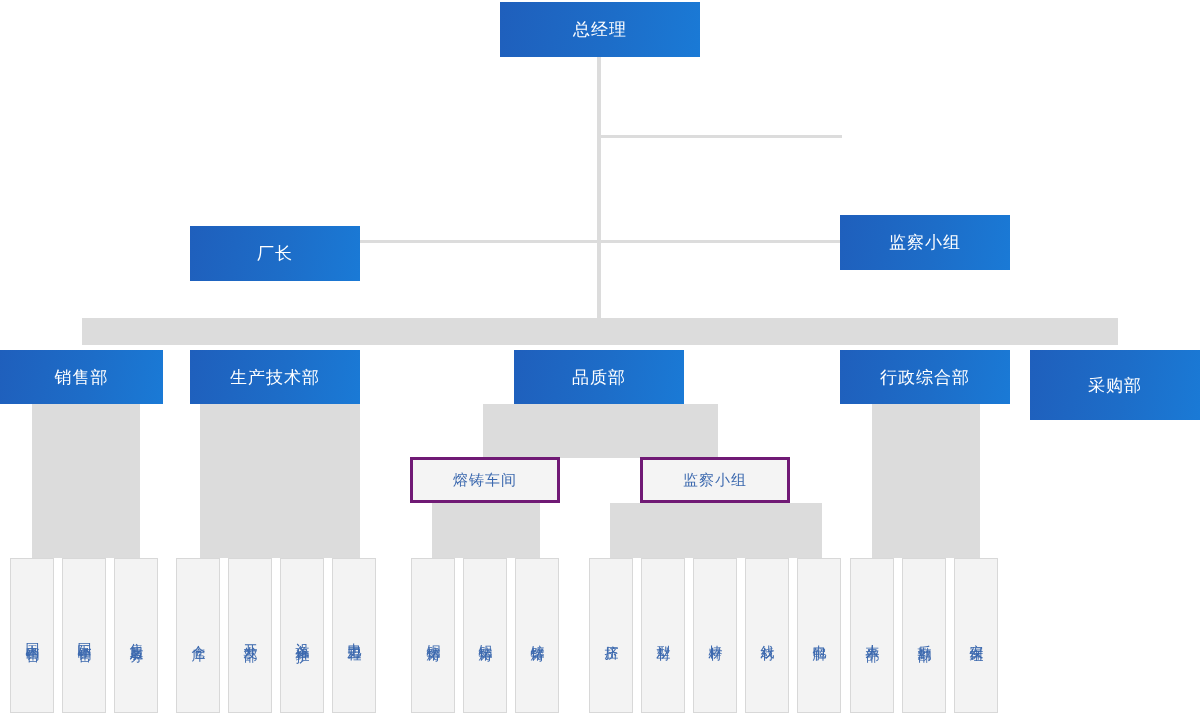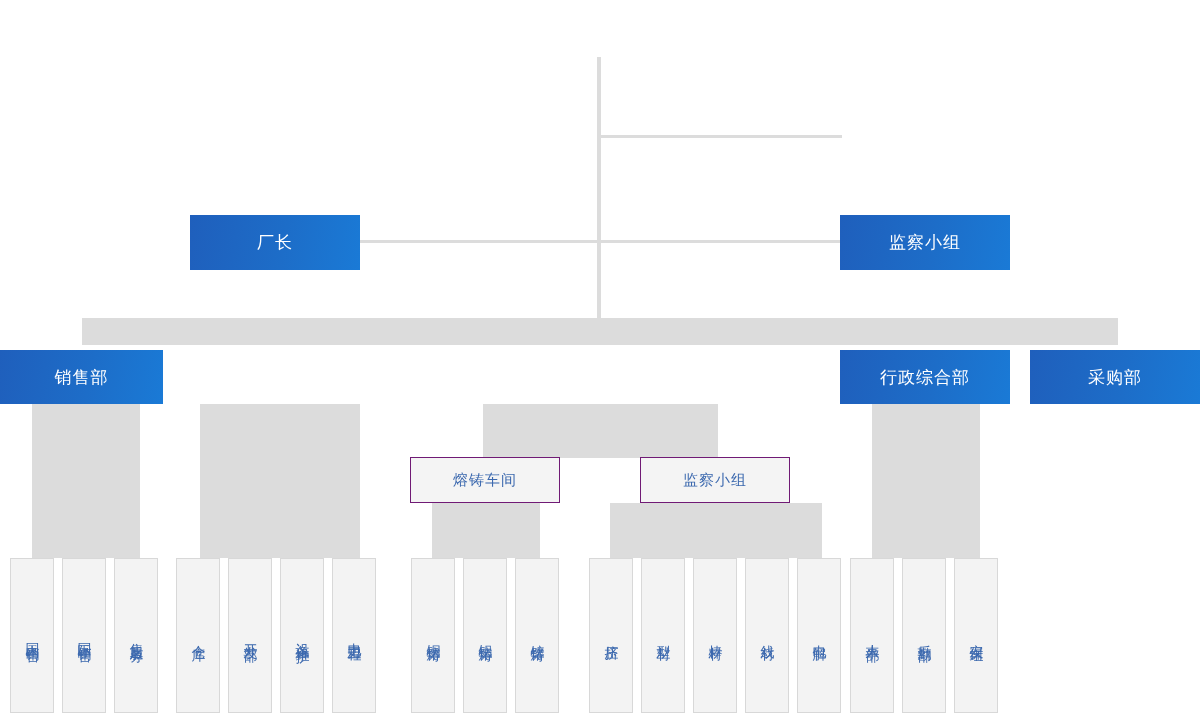--- a/index.html
+++ b/index.html
@@ -40,21 +40,21 @@
 
   .node-blue {
     background: linear-gradient(100deg, #1f5fbc 0%, #1d6dc8 55%, #1a7ad6 100%);
     color: #ffffff;
     font-size: 17px;
     letter-spacing: 1px;
   }
 
   .node-white {
     background: #f4f4f4;
-    border: 1px solid #701a75;
+    border: 3px solid #701a75;
     color: #3b68ae;
     font-size: 15px;
     letter-spacing: 1px;
   }
 
   .node-leaf {
     background: #f3f3f3;
     border: 1px solid #d8d8d8;
     color: #3b68ae;
     font-size: 14px;
@@ -74,39 +74,48 @@
 </head>
 <body>
 
 <div id="chart">
 
   <div class="conn" style="left:597px; top:57px; width:4px; height:264px;"></div>
   <div class="conn" style="left:600px; top:135px; width:242px; height:3px;"></div>
   <div class="conn" style="left:600px; top:240px; width:242px; height:3px;"></div>
   <div class="conn" style="left:358px; top:240px; width:242px; height:3px;"></div>
 
+  <div class="node node-blue" style="left:500px; top:2px; width:200px; height:55px;">
+    <span>总经理</span>
+  </div>
 
 
-  <div class="node node-blue" style="left:190px; top:215px; width:170px; height:55px;">
+  <div class="node node-blue" style="left:190px; top:226px; width:170px; height:55px;">
     <span>厂长</span>
   </div>
 
   <div class="node node-blue" style="left:840px; top:215px; width:170px; height:55px;">
     <span>监察小组</span>
   </div>
 
   <div class="block" style="left:82px; top:318px; width:1036px; height:27px;"></div>
 
   <div class="node node-blue" style="left:0px; top:350px; width:163px; height:54px;">
     <span>销售部</span>
   </div>
+  <div class="node node-blue" style="left:190px; top:350px; width:170px; height:54px;">
+    <span>生产技术部</span>
+  </div>
+  <div class="node node-blue" style="left:514px; top:350px; width:170px; height:54px;">
+    <span>品质部</span>
+  </div>
   <div class="node node-blue" style="left:840px; top:350px; width:170px; height:54px;">
     <span>行政综合部</span>
   </div>
-  <div class="node node-blue" style="left:1030px; top:350px; width:170px; height:54px;">
+  <div class="node node-blue" style="left:1030px; top:350px; width:170px; height:70px;">
     <span>采购部</span>
   </div>
 
   <div class="block" style="left:32px; top:404px; width:108px; height:154px;"></div>
   <div class="block" style="left:200px; top:404px; width:160px; height:154px;"></div>
 
   <div class="block" style="left:483px; top:404px; width:235px; height:54px;"></div>
 
   <div class="block" style="left:432px; top:503px; width:108px; height:55px;"></div>
 

